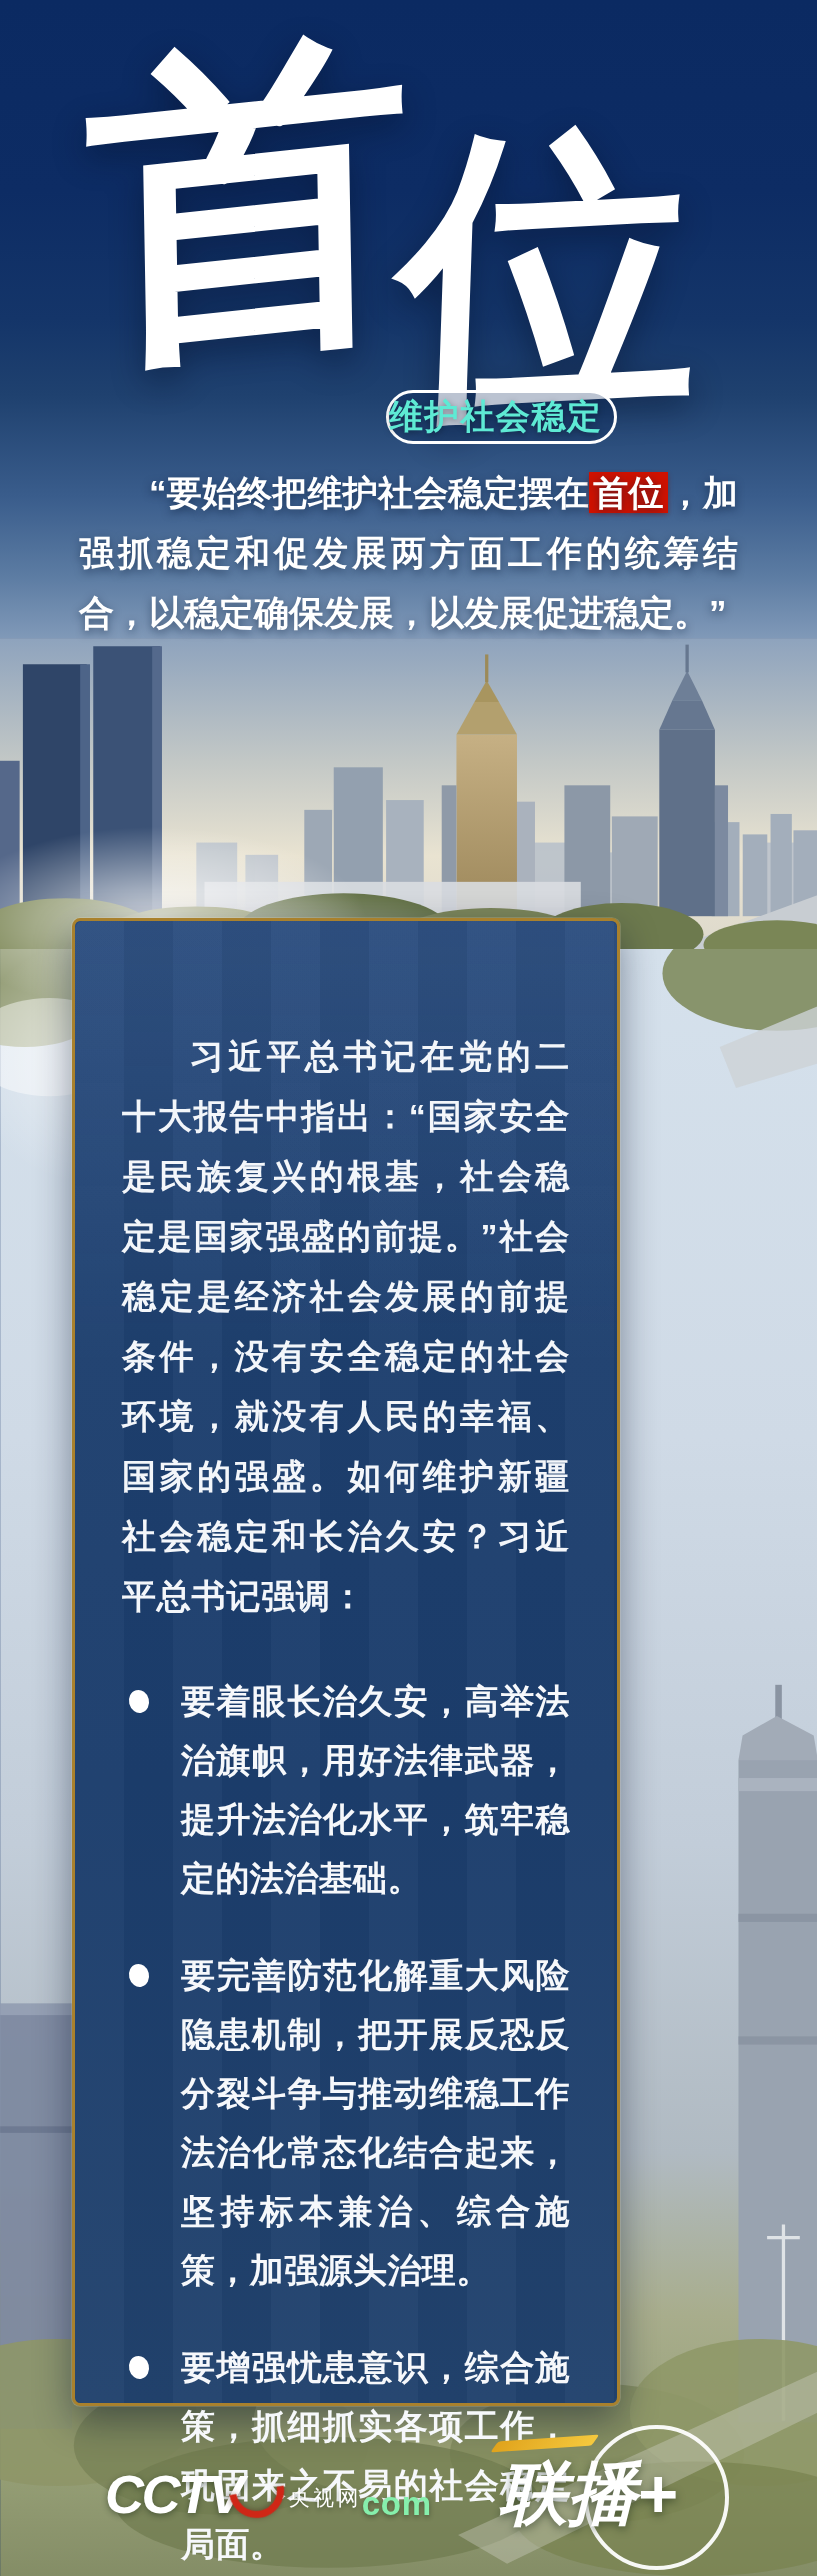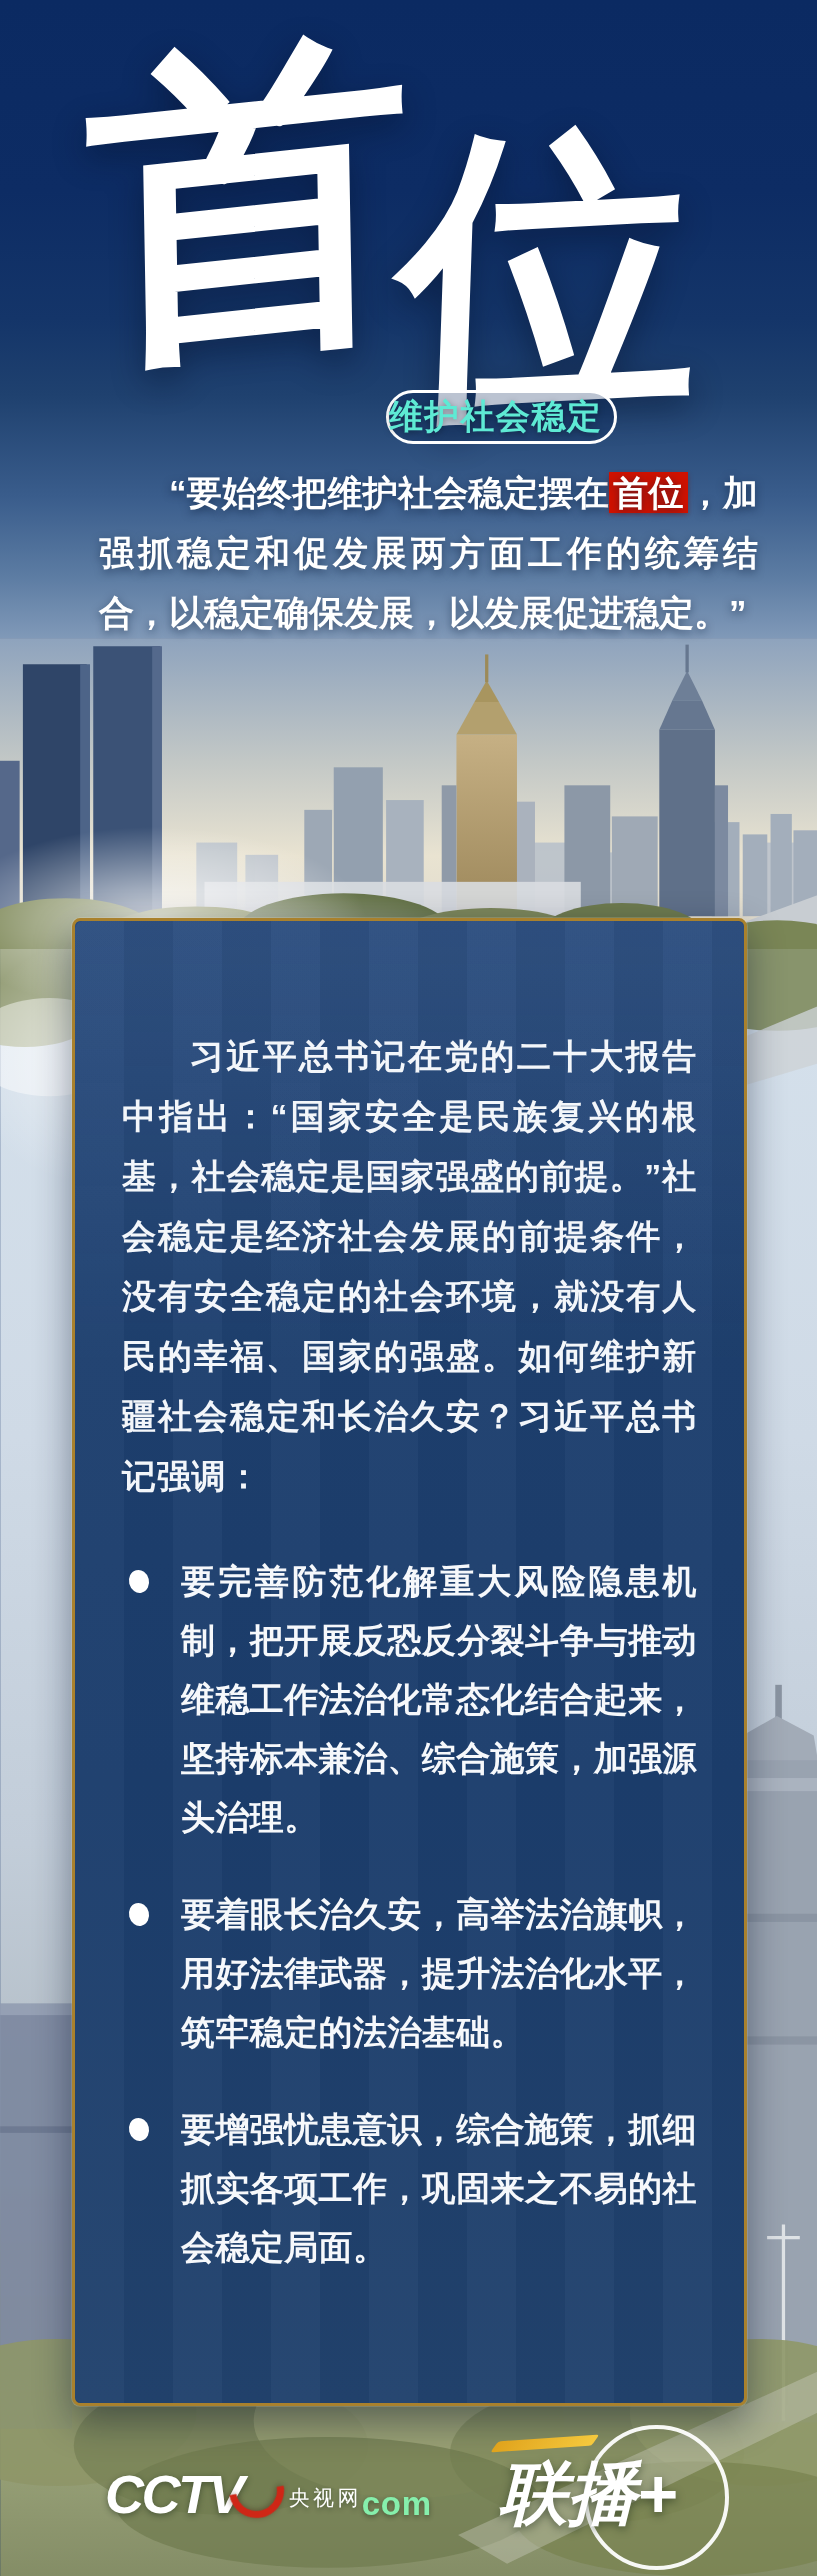--- a/index.html
+++ b/index.html
@@ -46,26 +46,25 @@
     background:rgba(10,38,88,.28);z-index:3;
     text-shadow:0 1.6px 6.5px rgba(0,0,0,.35);
     margin-top:29px;
   }
   
   .quote{
     left:79px;top:463px;width:659px;z-index:3;
     font-size:35px;font-weight:700;line-height:60px;color:#ffffff;
     text-align:justify;text-indent:2em;letter-spacing:0px;
     text-shadow:0 2.5px 8.2px rgba(8,25,55,.55);
-    margin-left:20px;
   }
   .quote .hl{background:#cf1200;padding:0.8px 4.1px;box-shadow:0 1.6px 4.9px rgba(120,10,0,.4);}
   
   .card{
-    left:72px;top:918px;width:675px;height:1488px;box-sizing:border-box;
+    left:72px;top:918px;width:548px;height:1488px;box-sizing:border-box;
     border:3.3px solid #a9812d;border-radius:8.2px;
     background:linear-gradient(180deg,#27497b 0%,#1f4170 28%,#1d3f6e 58%,#23446f 100%);
     box-shadow:0 0 0 0.8px rgba(255,235,200,.22),0 14.7px 37px rgba(8,20,45,.45);
     padding:105px 47px 0 47px;z-index:4;
   }
   .card::before{content:"";position:absolute;inset:0;border-radius:inherit;pointer-events:none;
     background:repeating-linear-gradient(90deg,rgba(255,255,255,.02) 0 49px,rgba(0,0,0,.035) 49px 98px),
                linear-gradient(180deg,rgba(120,150,190,.10) 0%,rgba(0,0,0,0) 30%);}
   .card-paragraph{
     margin:0;font-size:34px;font-weight:700;line-height:60px;color:#f3f6fa;
@@ -260,22 +259,22 @@
   <span>维护社会稳定</span>
 </div>
 
 <div class="layer quote">
   <span>“要始终把维护社会稳定摆在</span><span class="hl">首位</span><span>，加强抓稳定和促发展两方面工作的统筹结合，以稳定确保发展，以发展促进稳定。”</span>
 </div>
 
 <div class="layer card">
   <p class="card-paragraph">习近平总书记在党的二十大报告中指出：“国家安全是民族复兴的根基，社会稳定是国家强盛的前提。”社会稳定是经济社会发展的前提条件，没有安全稳定的社会环境，就没有人民的幸福、国家的强盛。如何维护新疆社会稳定和长治久安？习近平总书记强调：</p>
   <ul class="card-list">
+    <li>要着眼长治久安，高举法治旗帜，用好法律武器，提升法治化水平，筑牢稳定的法治基础。</li>
     <li>要完善防范化解重大风险隐患机制，把开展反恐反分裂斗争与推动维稳工作法治化常态化结合起来，坚持标本兼治、综合施策，加强源头治理。</li>
-    <li>要着眼长治久安，高举法治旗帜，用好法律武器，提升法治化水平，筑牢稳定的法治基础。</li>
     <li>要增强忧患意识，综合施策，抓细抓实各项工作，巩固来之不易的社会稳定局面。</li>
   </ul>
 </div>
 
 <div class="layer footer">
   <div class="cctv-logo">
     <span class="cctv-word">CCTV</span>
     <span class="cctv-swoosh"></span>
     <span class="cctv-col">
       <span class="cctv-site">央视网</span>

